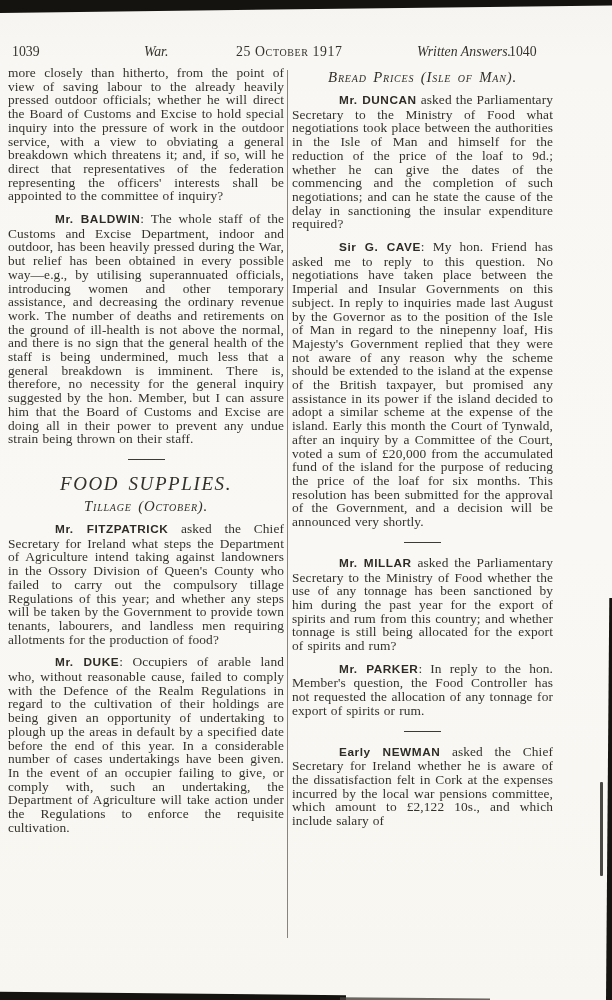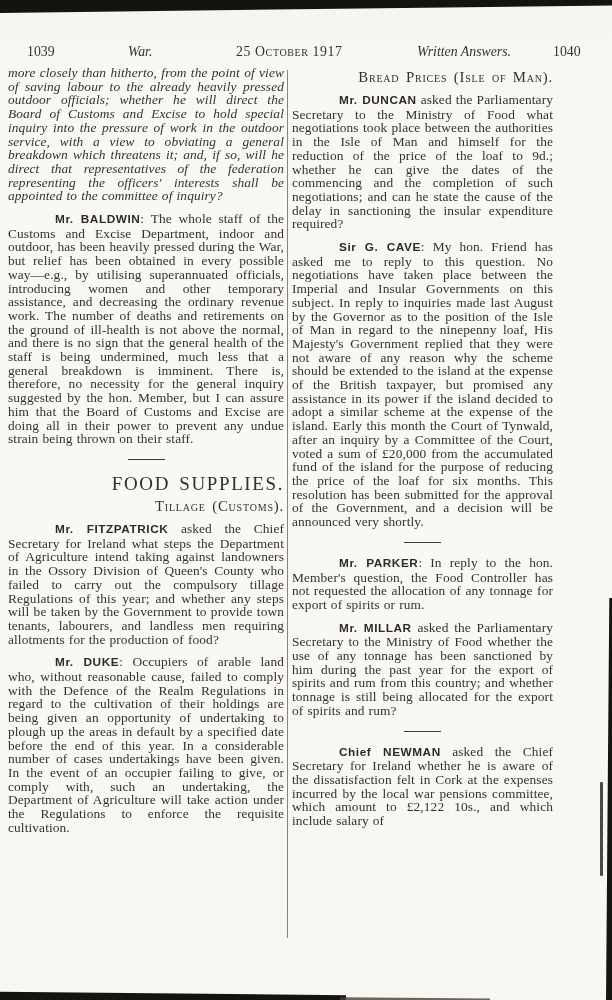--- a/index.html
+++ b/index.html
@@ -39,46 +39,46 @@
     background:#161511;
     clip-path:polygon(55% 0,100% 0,100% 100%,0 100%);
   }
   .scan-mark-right{
     position:absolute;right:9px;top:782px;height:94px;width:3px;
     background:#2c2a25;opacity:.85;border-radius:1px;
   }
   
   .header{position:absolute;top:44px;left:0;right:0;height:20px;font-size:13.8px;}
   .header span{position:absolute;white-space:nowrap;}
-  .pg-left{left:27px;text-align:center;}
-  .pg-right{left:553px;}
+  .pg-left{left:12px;text-align:center;}
+  .pg-right{left:509px;}
   .running{font-style:italic;}
-  .running-left{left:128px;}
+  .running-left{left:144px;}
   .running-right{left:381px;margin-left:36px;}
   .hdr-date{left:236px;font-variant:small-caps;letter-spacing:.6px;text-align:right;}
   
   .col-rule{position:absolute;left:287px;top:70px;height:868px;width:1px;background:var(--rule);opacity:.65;}
   .col{position:absolute;top:66px;}
   .col-left{left:8px;width:276px;}
   .col-right{left:292px;width:261px;}
   .para{
     font-size:13.4px;line-height:13.7px;
     text-align:justify;
     word-spacing:.6px;letter-spacing:.1px;
     margin:0 0 9px 0;
     text-indent:13px;
   }
-  .para.no-indent{text-indent:0;font-style:italic;}
+  .para.no-indent{text-indent:0;}
   .speaker{
     font-family:"Liberation Sans", sans-serif;
     font-weight:bold;font-size:11.8px;letter-spacing:.55px;
     color:#2e2b26;
     margin-left:34px;
   }
-  .heading{text-align:right;color:#33302a;}
+  .heading{text-align:center;color:#33302a;font-style:italic;}
   .h-caps{font-size:19px;letter-spacing:1.6px;word-spacing:3px;margin:13px 0 3px;}
   .h-sc{font-variant:small-caps;font-size:14.8px;letter-spacing:.8px;word-spacing:2px;margin:3px 0 7px;}
   .h-caps2{font-size:14px;letter-spacing:.5px;word-spacing:1px;margin:16px 0 6px;}
   .divider{
     width:37px;height:0;
     border-top:1.6px solid #3c3a34;
     margin:13px auto 13px;
   }
 </style>
 </head>
@@ -94,32 +94,32 @@
     <span class="running running-right">Written Answers.</span>
     <span class="pg-right">1040</span>
   </div>
 
   <div class="col-rule"></div>
   <div class="col col-left">
       <p class="para no-indent"><span>more closely than hitherto, from the point of view of saving labour to the already heavily pressed outdoor officials; whether he will direct the Board of Customs and Excise to hold special inquiry into the pressure of work in the outdoor service, with a view to obviating a general breakdown which threatens it; and, if so, will he direct that representatives of the federation representing the officers' interests shall be appointed to the committee of inquiry?</span></p>
       <p class="para"><span class="speaker">Mr. BALDWIN</span><span>: The whole staff of the Customs and Excise Department, indoor and outdoor, has been heavily pressed during the War, but relief has been obtained in every possible way—e.g., by utilising superannuated officials, introducing women and other temporary assistance, and decreasing the ordinary revenue work. The number of deaths and retirements on the ground of ill-health is not above the normal, and there is no sign that the general health of the staff is being undermined, much less that a general breakdown is imminent. There is, therefore, no necessity for the general inquiry suggested by the hon. Member, but I can assure him that the Board of Customs and Excise are doing all in their power to prevent any undue strain being thrown on their staff.</span></p>
       <div class="divider"></div>
       <div class="heading h-caps">FOOD SUPPLIES.</div>
-      <div class="heading h-sc">Tillage (Customs).</div>
+      <div class="heading h-sc">Tillage (October).</div>
       <p class="para"><span class="speaker">Mr. FITZPATRICK</span><span> asked the Chief Secretary for Ireland what steps the Department of Agriculture intend taking against landowners in the Ossory Division of Queen's County who failed to carry out the compulsory tillage Regulations of this year; and whether any steps will be taken by the Government to provide town tenants, labourers, and landless men requiring allotments for the production of food?</span></p>
       <p class="para"><span class="speaker">Mr. DUKE</span><span>: Occupiers of arable land who, without reasonable cause, failed to comply with the Defence of the Realm Regulations in regard to the cultivation of their holdings are being given an opportunity of undertaking to plough up the areas in default by a specified date before the end of this year. In a considerable number of cases undertakings have been given. In the event of an occupier failing to give, or comply with, such an undertaking, the Department of Agriculture will take action under the Regulations to enforce the requisite cultivation.</span></p>
     </div>
   <div class="col col-right">
       <div class="heading h-sc">Bread Prices (Isle of Man).</div>
       <p class="para"><span class="speaker">Mr. DUNCAN</span><span> asked the Parliamentary Secretary to the Ministry of Food what negotiations took place between the authorities in the Isle of Man and himself for the reduction of the price of the loaf to 9d.; whether he can give the dates of the commencing and the completion of such negotiations; and can he state the cause of the delay in sanctioning the insular expenditure required?</span></p>
       <p class="para"><span class="speaker">Sir G. CAVE</span><span>: My hon. Friend has asked me to reply to this question. No negotiations have taken place between the Imperial and Insular Governments on this subject. In reply to inquiries made last August by the Governor as to the position of the Isle of Man in regard to the ninepenny loaf, His Majesty's Government replied that they were not aware of any reason why the scheme should be extended to the island at the expense of the British taxpayer, but promised any assistance in its power if the island decided to adopt a similar scheme at the expense of the island. Early this month the Court of Tynwald, after an inquiry by a Committee of the Court, voted a sum of £20,000 from the accumulated fund of the island for the purpose of reducing the price of the loaf for six months. This resolution has been submitted for the approval of the Government, and a decision will be announced very shortly.</span></p>
       <div class="divider"></div>
+      <p class="para"><span class="speaker">Mr. MILLAR</span><span> asked the Parliamentary Secretary to the Ministry of Food whether the use of any tonnage has been sanctioned by him during the past year for the export of spirits and rum from this country; and whether tonnage is still being allocated for the export of spirits and rum?</span></p>
       <p class="para"><span class="speaker">Mr. PARKER</span><span>: In reply to the hon. Member's question, the Food Controller has not requested the allocation of any tonnage for export of spirits or rum.</span></p>
-      <p class="para"><span class="speaker">Mr. MILLAR</span><span> asked the Parliamentary Secretary to the Ministry of Food whether the use of any tonnage has been sanctioned by him during the past year for the export of spirits and rum from this country; and whether tonnage is still being allocated for the export of spirits and rum?</span></p>
       <div class="divider"></div>
-      <p class="para"><span class="speaker">Chief NEWMAN</span><span> asked the Chief Secretary for Ireland whether he is aware of the dissatisfaction felt in Cork at the expenses incurred by the local war pensions committee, which amount to £2,122 10s., and which include salary of</span></p>
+      <p class="para"><span class="speaker">Early NEWMAN</span><span> asked the Chief Secretary for Ireland whether he is aware of the dissatisfaction felt in Cork at the expenses incurred by the local war pensions committee, which amount to £2,122 10s., and which include salary of</span></p>
     </div>
 
   <div class="scan-bar-bottom"></div>
   <div class="scan-bar-bottom-ext"></div>
   <div class="scan-bar-right"></div>
   <div class="scan-mark-right"></div>
 </div>
 
 </body></html>

